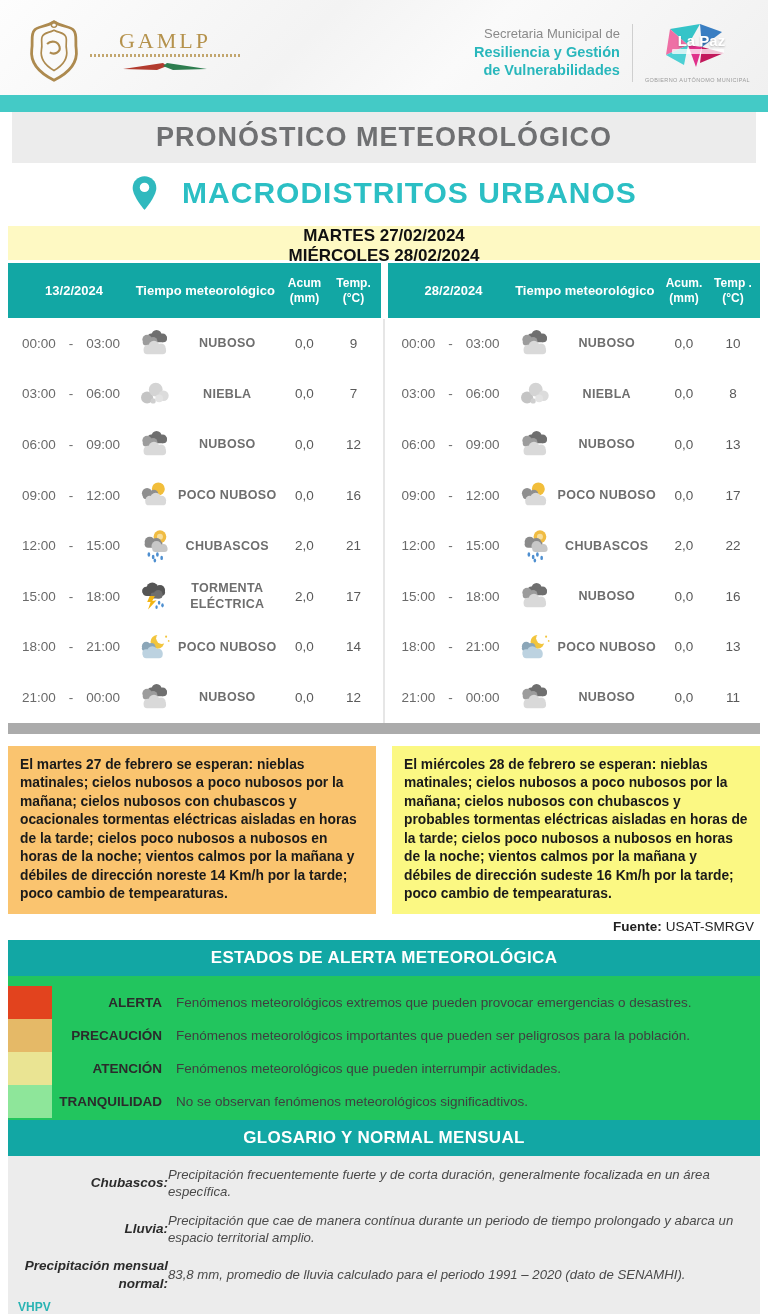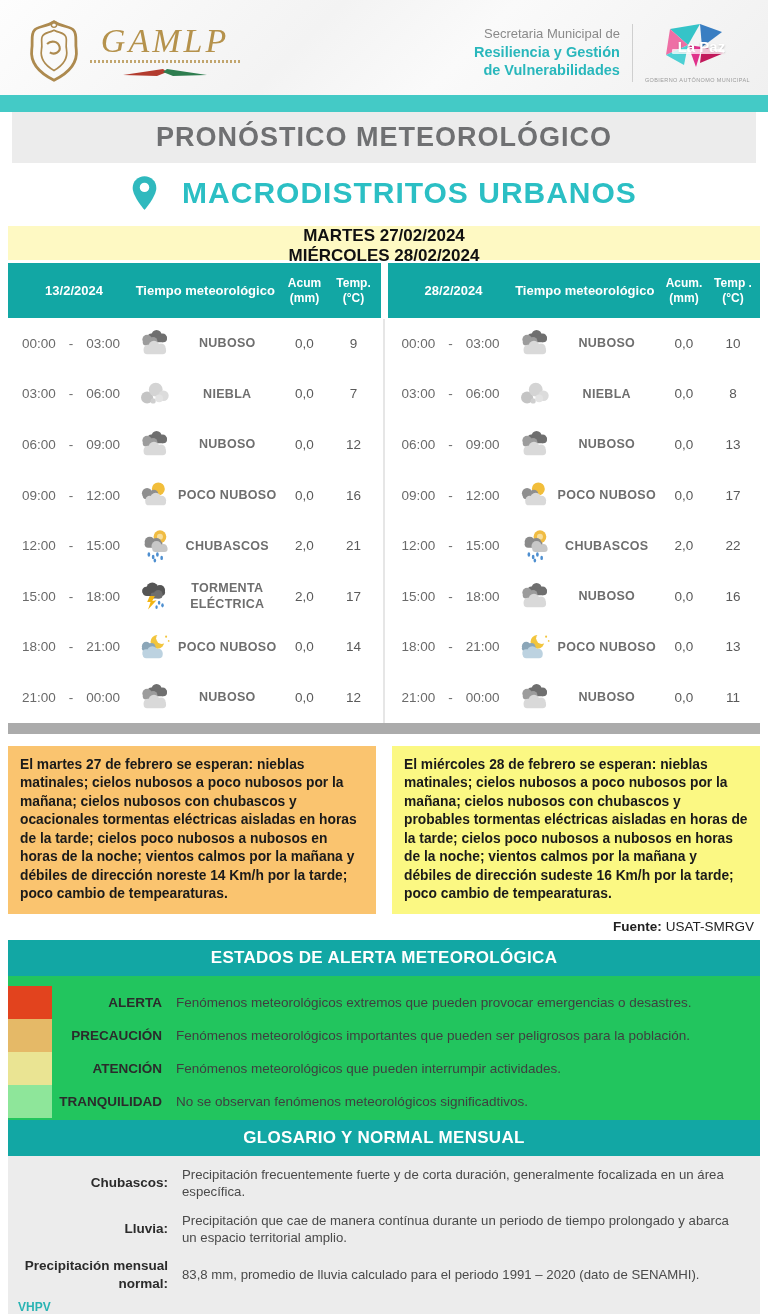--- a/index.html
+++ b/index.html
@@ -4,31 +4,31 @@
 <style>
   * { margin:0; padding:0; box-sizing:border-box; }
   body { background:#ffffff; font-family:"Liberation Sans", sans-serif; }
   .page { width:768px; height:1314px; margin:0 auto; background:#fff; overflow:hidden; position:relative; }
 
   
   .topbar { height:95px; padding:10px 18px 0 26px; display:flex; justify-content:space-between; align-items:center;
             background:linear-gradient(135deg,#fdfdfd 0%, #f3f3f3 40%, #fafafa 60%, #f0f0f0 100%); }
   .gamlp { display:flex; align-items:center; gap:8px; }
   .gamlp-text { display:flex; flex-direction:column; align-items:center; }
-  .gamlp-word { font-family:"Liberation Serif", serif; font-size:34px; letter-spacing:3px; color:#b5924c; line-height:1;font-style:italic; }
+  .gamlp-word { font-family:"Liberation Serif", serif; font-size:22px; letter-spacing:3px; color:#b5924c; line-height:1; }
   .gamlp-caption { width:150px; height:3px; margin-top:2px;
             background:repeating-linear-gradient(90deg,#b5924c 0 2px,transparent 2px 4px); opacity:.8; }
   .right-logos { display:flex; align-items:center; gap:12px; }
   .secretaria { text-align:right; line-height:1.25; }
   .sec-gray { color:#8a8a8a; font-size:13px; }
   .sec-teal { color:#29b7bc; font-size:14.5px; font-weight:bold; }
   .vline { width:1px; height:58px; background:#cfcfcf; }
   .lapaz { display:flex; flex-direction:column; align-items:center; }
   .lapaz-map { position:relative; width:82px; height:52px; }
-  .lapaz-word { position:absolute; top:15px; left:8px; right:0; text-align:center; color:#fff; font-weight:bold; font-size:15px;
+  .lapaz-word { position:absolute; top:9px; left:8px; right:0; text-align:center; color:#fff; font-weight:bold; font-size:15px;
             text-shadow:0 1px 2px rgba(0,0,0,.25); }
   .lapaz-strip { position:absolute; top:26px; left:16px; width:52px; height:5px; background:rgba(255,255,255,.75); border-radius:1px; }
   .lapaz-caption { font-size:5.5px; color:#9a9a9a; letter-spacing:.4px; margin-top:2px; white-space:nowrap; }
 
   .teal-bar { height:17px; background:#44cac6; }
 
   
   .main-title { height:51px; margin:0 12px; background:#ececec; display:flex; align-items:center; justify-content:center;
             color:#6f7072; font-weight:bold; font-size:27px; letter-spacing:1px; }
   .subtitle-row { height:59px; display:flex; align-items:center; justify-content:center; gap:24px; background:#fff; }
@@ -65,21 +65,21 @@
   
   .sec-header { height:36px; margin:0 8px; background:#12a7a4; color:#fff; font-weight:bold; font-size:17px;
             display:flex; align-items:center; justify-content:center; letter-spacing:.3px; }
   .alerts-body { margin:0 8px; background:#22c55e; padding:10px 0 2px 0; }
   .alert-row { height:33px; display:grid; grid-template-columns:44px 120px 1fr; align-items:center; }
   .alert-swatch { width:44px; height:33px; }
   .alert-level { text-align:right; font-weight:bold; font-size:13.5px; color:#2b2b2b; padding-right:10px; }
   .alert-desc { font-size:13.5px; color:#3f3f3f; padding-left:4px; }
 
   .glossary-body { margin:0 8px; background:#ececec; padding:4px 0 2px 0; }
-  .gloss-row { display:grid; grid-template-columns:160px 1fr; gap:14px; align-items:center; padding:5px 0; min-height:46px; }
+  .gloss-row { display:grid; grid-template-columns:160px 1fr; align-items:center; padding:5px 0; min-height:46px;font-style:italic; }
   .gloss-term { text-align:right; font-weight:bold; font-size:13.5px; color:#2b2b2b; line-height:1.3; }
   .gloss-def { font-size:13.2px; color:#4a4a4a; line-height:1.3; padding-right:18px; }
   .vhpv { font-size:12px; font-weight:bold; color:#29b3b3; padding:2px 0 4px 10px; }
 </style>
 </head>
 <body>
 
 <div class="page">
 
   <header class="topbar">

